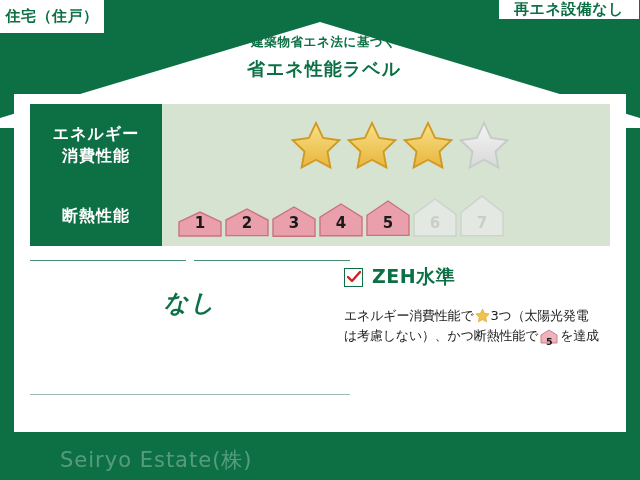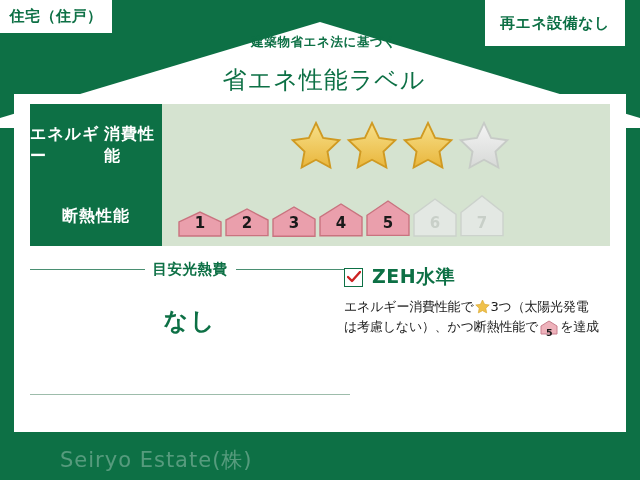--- a/index.html
+++ b/index.html
@@ -24,30 +24,30 @@
   .roof svg{display:block;}
 
   
   .tag{
     position:absolute;top:0;background:#ffffff;
     color:#0d7045;font-weight:bold;
     display:flex;align-items:center;justify-content:center;
     letter-spacing:.5px;
     box-sizing:border-box;
   }
-  .tag-left{left:0;width:112px;height:33px;font-size:15px;}
-  .tag-right{right:15px;width:140px;height:46px;font-size:15px;}
+  .tag-left{left:0;width:104px;height:33px;font-size:15px;}
+  .tag-right{right:1px;width:140px;height:19px;font-size:15px;}
 
   
   .title-wrap{
     position:absolute;left:0;right:0;top:34px;
     text-align:center;color:#0d7045;z-index:4;padding-left:8px;
   }
   .title-sub{font-size:12.5px;font-weight:bold;letter-spacing:.6px;line-height:1.2;}
-  .title-main{font-size:24px;font-weight:normal;letter-spacing:1px;margin-top:18px;line-height:1.15;}
+  .title-main{font-size:18px;font-weight:bold;letter-spacing:1px;margin-top:10px;line-height:1.15;}
 
   
   .panel{
     position:absolute;left:14px;top:94px;width:612px;height:338px;
     background:#ffffff;
     box-sizing:border-box;
   }
 
   
   .perf-row{
@@ -55,21 +55,21 @@
     background:#d5e3d0;
     display:flex;align-items:center;
     box-sizing:border-box;
   }
   .perf-row.energy{top:10px;height:82px;}
   .perf-row.insul{top:92px;height:60px;}
 
   .perf-key{
     background:#0d7045;color:#fff;font-weight:bold;
     height:100%;width:132px;min-width:132px;
-    display:flex;flex-direction:row;align-items:center;justify-content:center;
+    display:flex;flex-direction:column;align-items:center;justify-content:center;
     font-size:16px;line-height:1.35;letter-spacing:1px;
     box-sizing:border-box;
   }
   .perf-val{
     flex:1;height:100%;display:flex;align-items:center;
     padding-left:10px;box-sizing:border-box;
   }
 
   
   .stars{display:flex;align-items:center;gap:4px;margin-left:118px;}
@@ -90,39 +90,39 @@
   .cost{
     position:absolute;left:16px;top:166px;width:320px;
   }
   .cost-head{
     display:flex;align-items:center;gap:8px;color:#0d7045;
     font-weight:bold;font-size:14.5px;letter-spacing:.5px;
   }
   .cost-head .ln{flex:1;height:1px;background:#4a8f72;}
   .cost-value{
     text-align:center;color:#0d7045;font-weight:bold;
-    font-size:24px;margin-top:26px;letter-spacing:2px;
+    font-size:24px;margin-top:26px;letter-spacing:2px;font-style:italic;
   }
   .cost-rule{
     position:absolute;left:16px;top:300px;width:320px;height:1px;background:#9dbcab;
   }
 
   
   .zeh{
     position:absolute;left:330px;top:170px;width:266px;
   }
   .zeh-title{display:flex;align-items:center;gap:9px;}
   .checkbox{
     width:19px;height:19px;border:1.6px solid #0d7045;background:#fff;
     display:flex;align-items:center;justify-content:center;box-sizing:border-box;
   }
   .checkbox svg{display:block;}
   .zeh-label{color:#0d7045;font-weight:bold;font-size:19px;letter-spacing:.5px;}
   .zeh-desc{
-    margin-top:7px;color:#1b1b1b;font-size:13px;line-height:1.55;letter-spacing:-.2px;
+    margin-top:16px;color:#1b1b1b;font-size:13px;line-height:1.55;letter-spacing:-.2px;
   }
   .mini-star{vertical-align:-3px;margin:0 1px;}
   .mini-chip{
     display:inline-block;position:relative;vertical-align:-4px;margin:0 2px;
   }
   .mini-chip span{
     position:absolute;left:0;right:0;bottom:1px;text-align:center;
     font-size:9.5px;font-weight:bold;color:#1a1a1a;
   }
 
@@ -279,21 +279,20 @@
               </svg>
               <span>7</span>
             </div>
           </div>
       </div>
     </div>
 
     <div class="cost">
       <div class="cost-head">
         <span class="ln"></span>
-        <span>目安光熱費</span>
         <span class="ln"></span>
       </div>
       <div class="cost-value">なし</div>
     </div>
     <div class="cost-rule"></div>
 
     <div class="zeh">
       <div class="zeh-title">
         <span class="checkbox">
           <svg width="14" height="12" viewBox="0 0 14 12" xmlns="http://www.w3.org/2000/svg">

